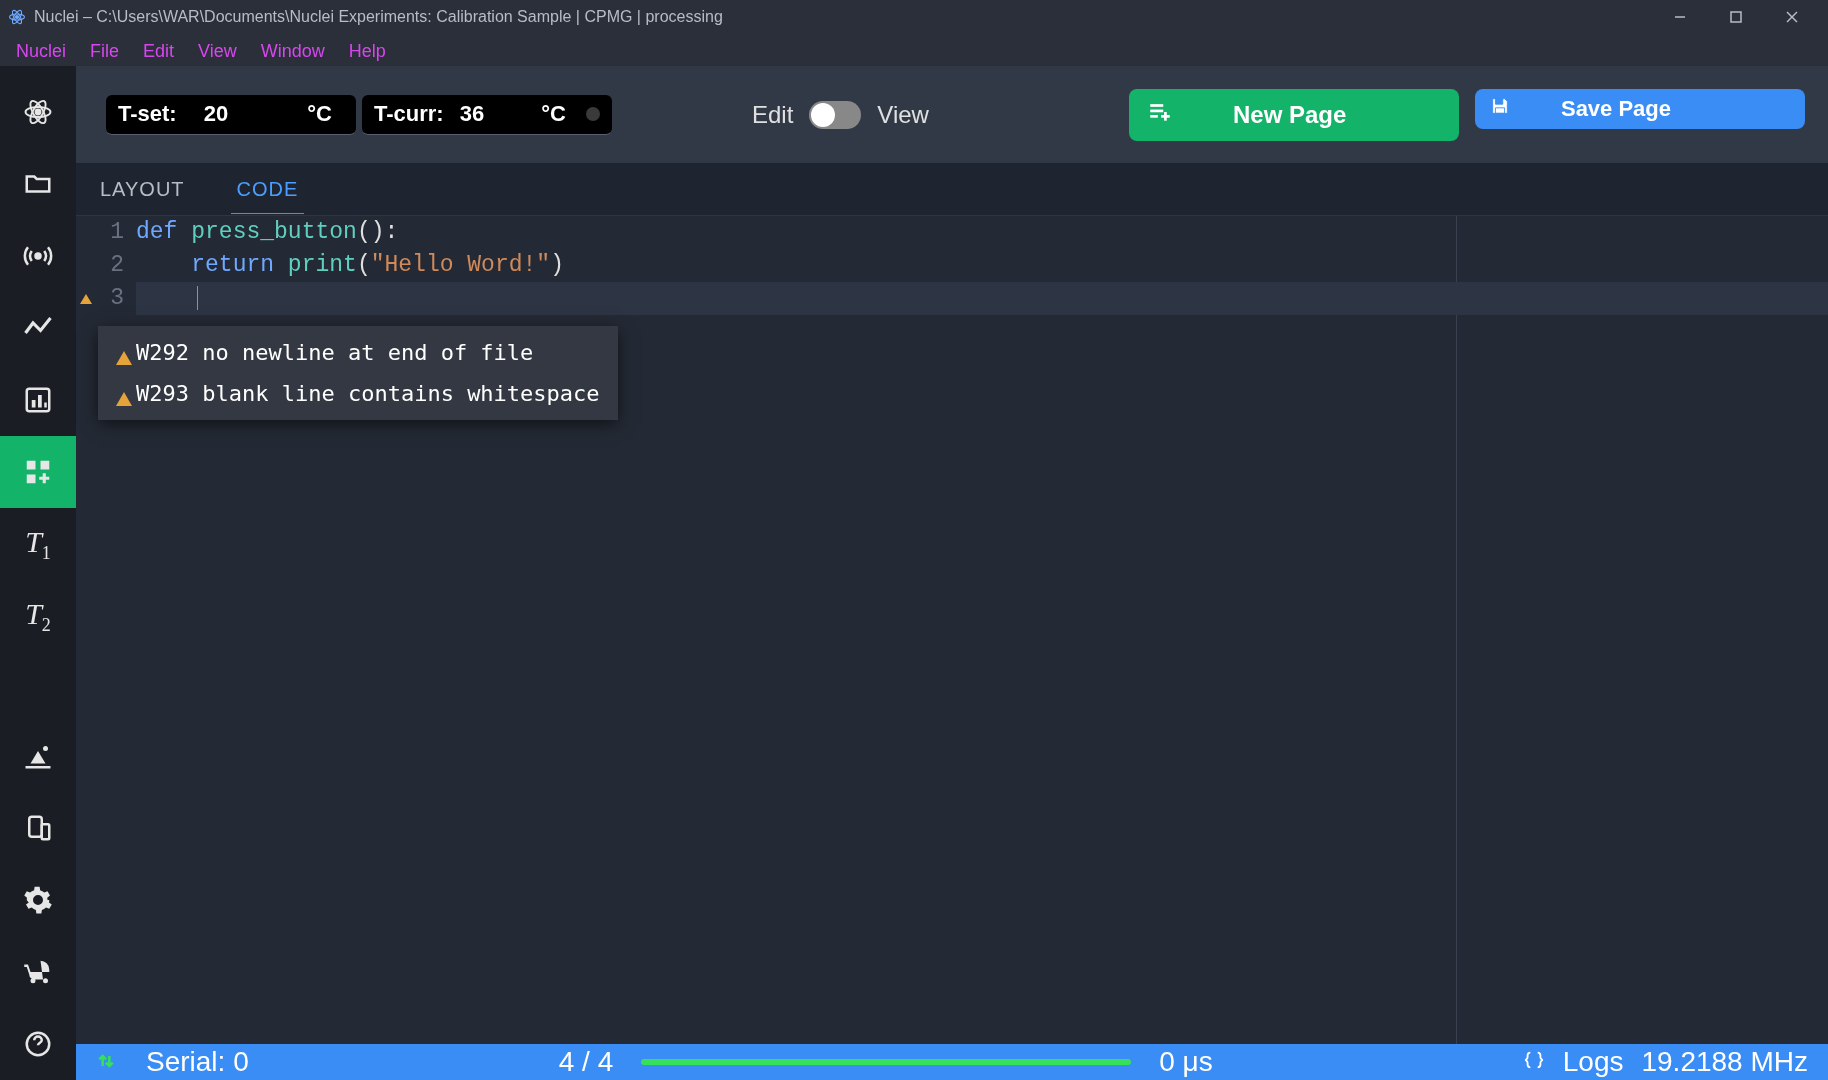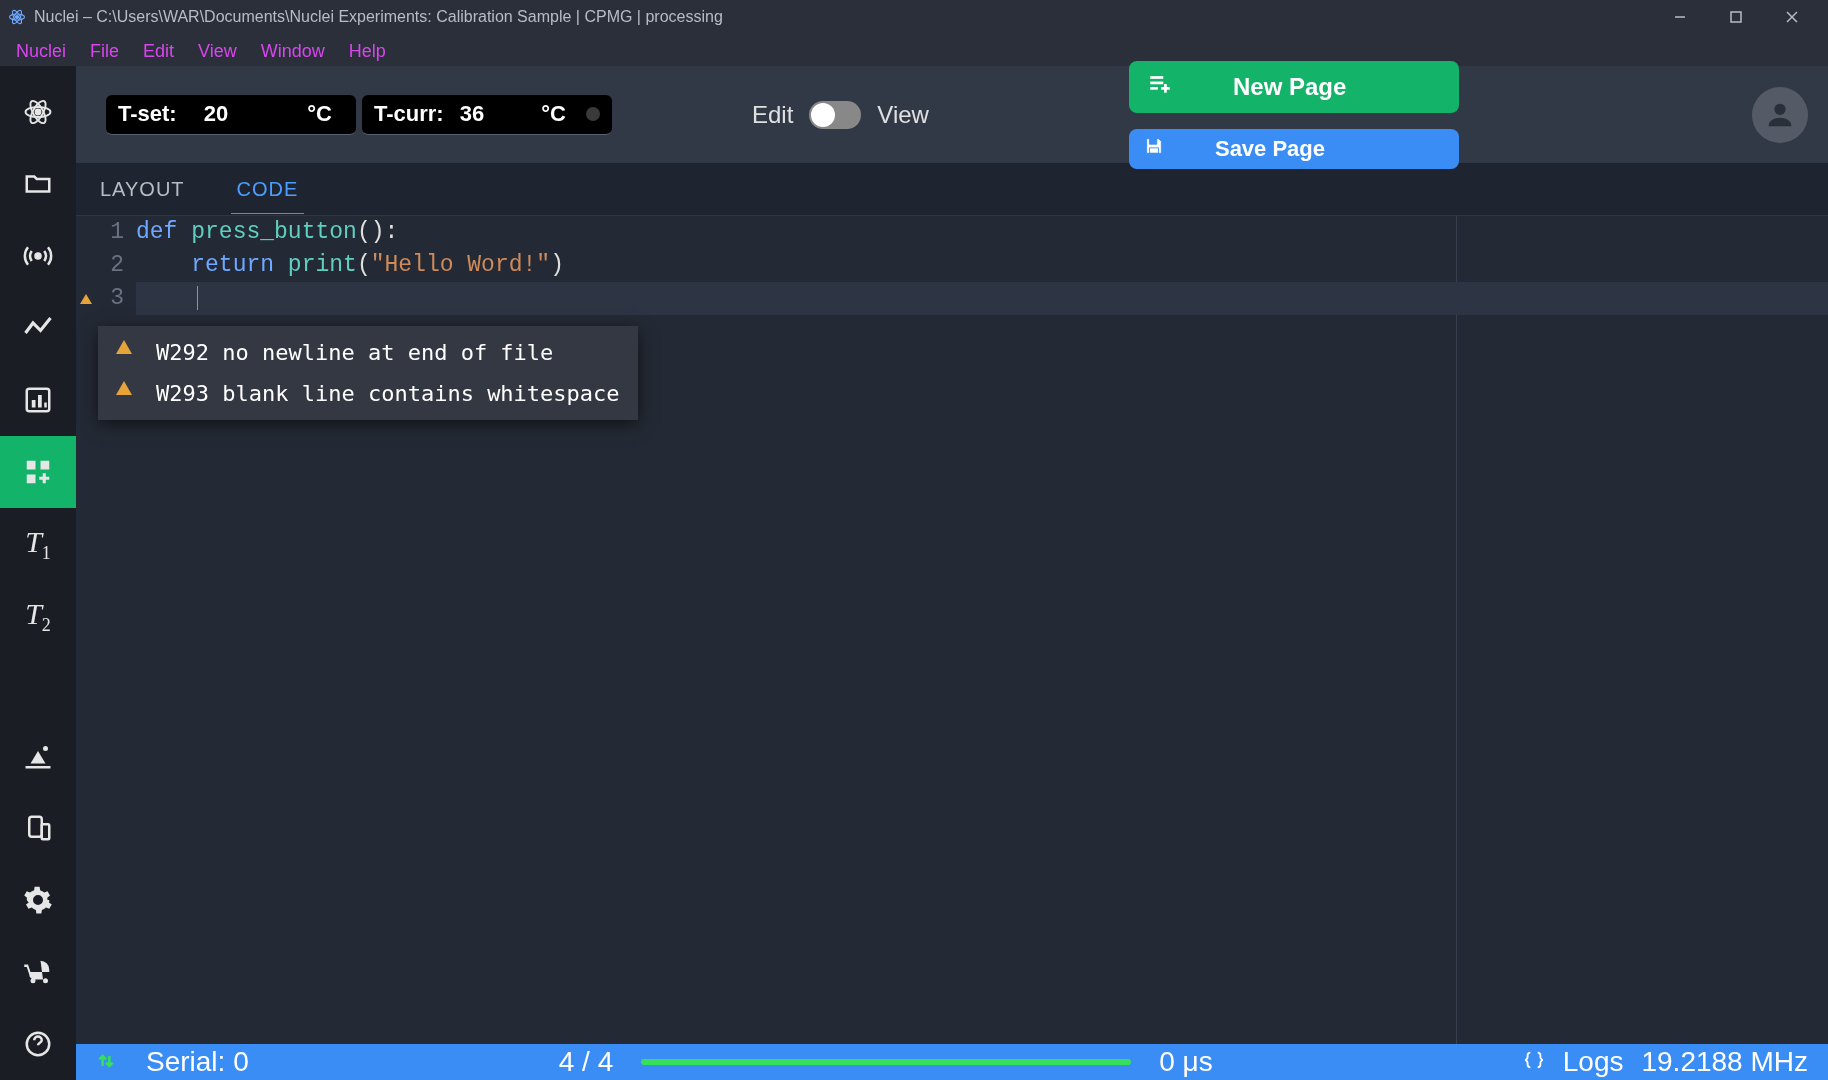--- a/index.html
+++ b/index.html
@@ -85,21 +85,21 @@
 .temp-row .tind { width:14px; height:14px; border-radius:50%; background:#3a3a3a; }
 
 .edit-view { display:flex; align-items:center; gap:16px; font-size:24px; font-weight:500; margin-left:100px;}
 .switch {
   width:52px; height:28px; background:#888; border-radius:14px; position:relative; cursor:pointer;
 }
 .switch .knob {
   position:absolute; left:2px; top:2px; width:24px; height:24px; border-radius:50%; background:#fff;
 }
 
-.action-buttons { display:flex; gap:16px; margin-left:160px;flex-direction:column; }
+.action-buttons { display:flex; gap:16px; margin-left:160px; }
 .btn-new {
   background:#13b36a; color:#fff; border-radius:8px;
   width:330px; height:52px; display:flex; align-items:center;
   font-size:24px; font-weight:600; cursor:pointer;
   padding-left:18px; gap:60px;
 }
 .btn-new svg { width:26px; height:26px; }
 .page-col { display:flex; flex-direction:column; gap:8px; }
 .btn-blue {
   background:#3a8df5; color:#fff; border-radius:8px;
@@ -149,21 +149,21 @@
   position:absolute;
   left:22px; top:110px;
   background:#333842;
   box-shadow:0 4px 16px rgba(0,0,0,0.6);
   padding:14px 18px;
   font-family: Consolas, monospace;
   font-size:22px;
   color:#fff;
   display:flex; flex-direction:column; gap:16px;
 }
-.warn-row { display:flex; align-items:flex-start; gap:24px; }
+.warn-row { display:flex; align-items:flex-end; gap:4px; }
 .warn-icon { width:0; height:0; border-left:8px solid transparent; border-right:8px solid transparent; border-bottom:14px solid #e6a33a; }
 
 .statusbar {
   height:36px; background:#3a8df5;
   display:flex; align-items:center;
   padding:0 20px; gap:30px;
   font-size:28px; color:#fff; font-weight:500;
 }
 .statusbar .sb-center { display:flex; align-items:center; gap:28px; margin-left:280px; }
 .progress { width:490px; height:6px; background:rgba(255,255,255,0.3); border-radius:3px; overflow:hidden; }

